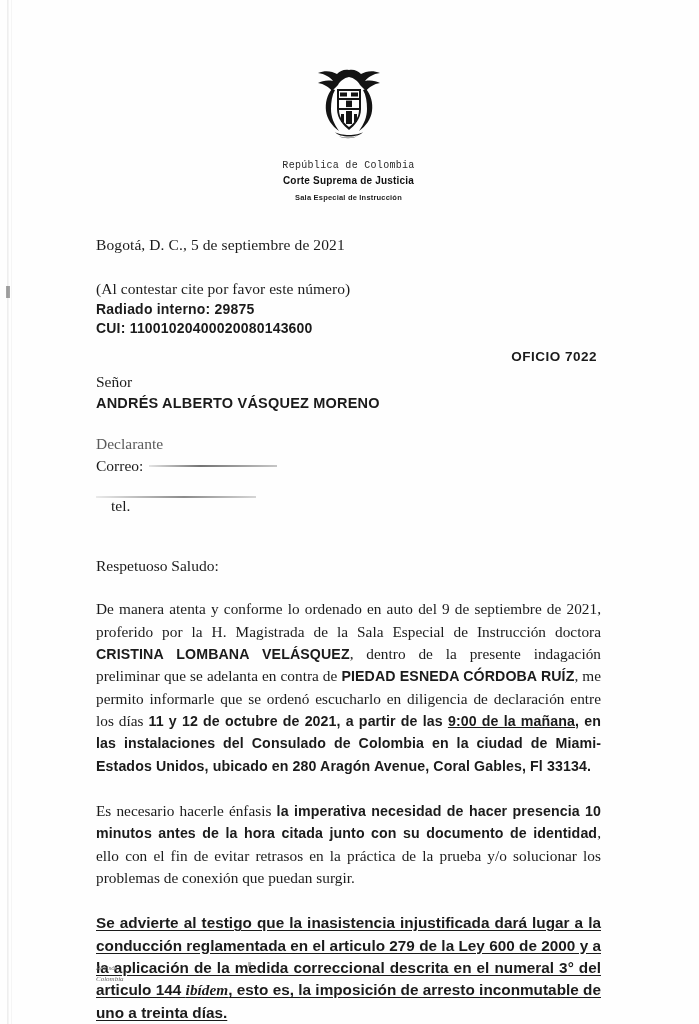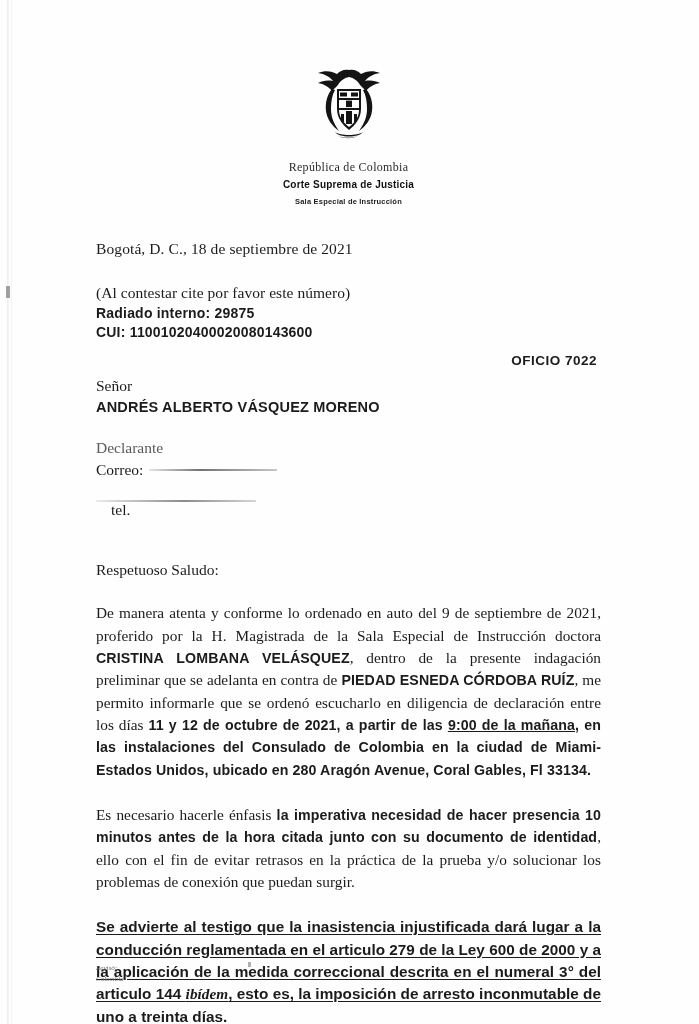--- a/index.html
+++ b/index.html
@@ -53,22 +53,22 @@
   .letterhead {
     text-align: center;
     padding-top: 62px;
   }
   .emblem {
     width: 72px; height: 80px;
     margin: 0 auto 18px;
     display: block;
   }
   .lh-line1 {
-    font-family: Liberation Serif, serif;
-    font-size: 12px;
+    font-family: Liberation Mono, monospace;
+    font-size: 10px;
     letter-spacing: .3px;
     color: #2a2a2a;
     margin-bottom: 4px;
   }
   .lh-line2 {
     font-family: "Liberation Sans", sans-serif;
     font-weight: bold;
     font-size: 10px;
     letter-spacing: .2px;
     color: #111;
@@ -224,21 +224,21 @@
 
           <path d="M22 70 c5 4 23 4 28 0 c-4 6 -24 6 -28 0 Z"></path>
           <path d="M26 74 c4 2 14 2 18 0 c-3 3 -15 3 -18 0 Z" opacity=".7"></path>
         </g>
       </svg>
       <div class="lh-line1">República de Colombia</div>
       <div class="lh-line2">Corte Suprema de Justicia</div>
       <div class="lh-line3">Sala Especial de Instrucción</div>
     </div>
 
-    <div class="date-line">Bogotá, D. C., 18 de septiembre de 2021</div>
+    <div class="date-line">Bogotá, D. C., 5 de septiembre de 2021</div>
 
     <div class="ref-block">
       <div class="ref-note">(Al contestar cite por favor este número)</div>
       <div class="ref-bold">Radiado interno: 29875</div>
       <div class="ref-bold">CUI: 11001020400020080143600</div>
     </div>
 
     <div class="oficio">OFICIO 7022</div>
 
     <div class="addressee">

